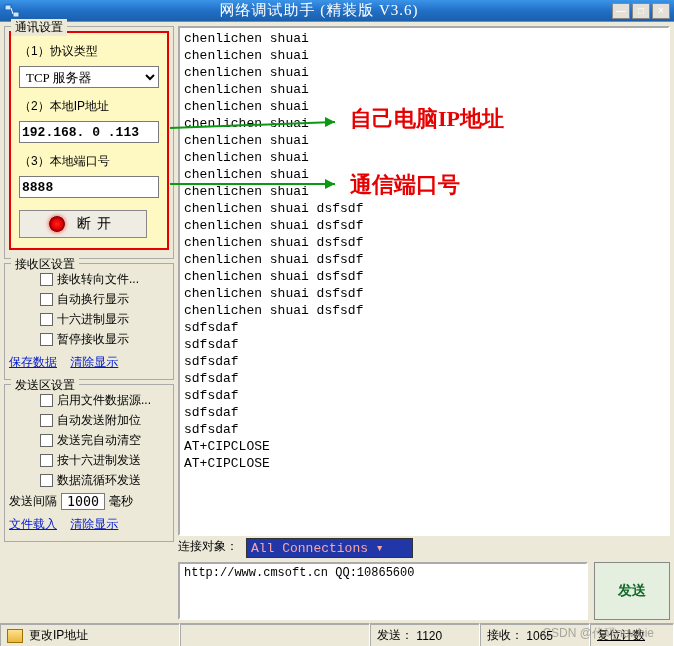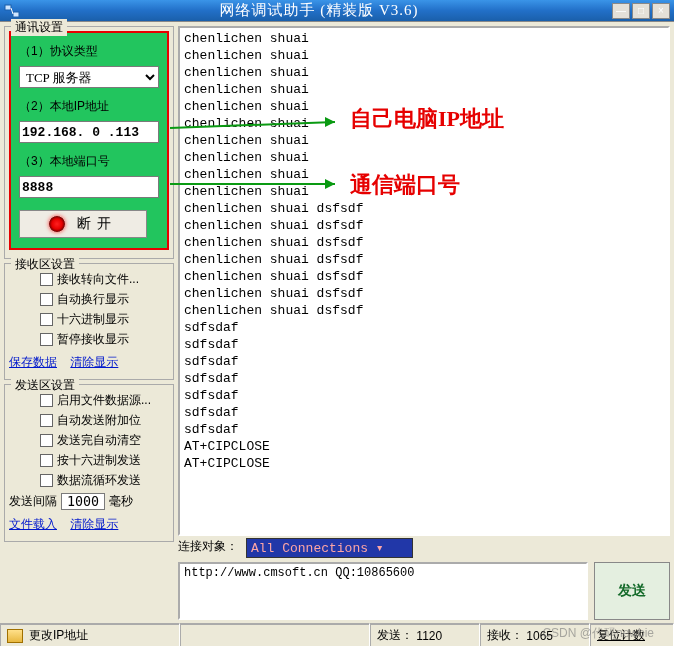--- a/index.html
+++ b/index.html
@@ -6,21 +6,21 @@
 body { font-family: "SimSun", "宋体", sans-serif; font-size: 12px; background: #d4d0c8; width: 674px; height: 646px; overflow: hidden; position: relative; }
 .titlebar { height: 22px; background: linear-gradient(#3a94e8 0%, #2270c8 50%, #1a5faa 100%); color: #fff; display: flex; align-items: center; padding: 0 4px; border-bottom: 1px solid #888; }
 .titlebar .icon { width: 16px; height: 16px; margin-right: 6px; }
 .titlebar .title { flex: 1; text-align: center; font-family: "SimSun"; font-size: 15px; letter-spacing: 1px; }
 .winbtns { display:flex; gap:2px; }
 .winbtn { width:18px; height:16px; background:#e4e0d8; border:1px solid #888; font-size:10px; line-height:14px; text-align:center; cursor:default; }
 .content { display:flex; height: calc(100% - 22px - 22px); background:#ece9d8; padding:4px; gap:4px; }
 .leftcol { width: 170px; display:flex; flex-direction:column; gap:4px; }
 .fieldset { border:1px solid #aaa; padding:4px 4px 8px 4px; position:relative; }
 .legend { position:absolute; top:-8px; left:6px; background:#ece9d8; padding:0 4px; font-size:12px; }
-.red-box { border:2px solid #e60000; padding:6px 8px 10px; background:#22c55e; display:flex; flex-direction:column; gap:6px; }
+.red-box { border:2px solid #e60000; padding:6px 8px 10px; background:#fef9c3; display:flex; flex-direction:column; gap:6px; }
 .lbl { font-size:12px; margin-top:4px; }
 .input, .select { width:100%; border:1px solid #7a7a7a; background:#fff; font-family:"Courier New",monospace; font-size:13px; font-weight:bold; padding:2px 2px; height:22px; }
 .select { font-family:"SimSun"; font-weight:normal; }
 .btn { width:128px; height:28px; margin-top:6px; border:1px solid #888; background:#efece4; display:flex; align-items:center; justify-content:center; gap:12px; font-size:14px; letter-spacing:6px; cursor:default; }
 .record-dot { width:16px; height:16px; border-radius:50%; background: radial-gradient(circle at 50% 50%, #ff2020 0%, #e60000 45%, #700000 70%, transparent 72%); box-shadow: 0 0 4px #ff3030; }
 .chkrow { display:flex; align-items:center; gap:4px; margin:3px 0; font-size:12px;padding-left:31px; }
 .chk { width:13px; height:13px; border:1px solid #666; background:#fff; }
 .linkrow { margin-top:6px; font-size:12px; }
 .linkrow span { color:#0018cc; text-decoration:underline; margin-right:10px; cursor:default; }
 .interval { display:flex; align-items:center; gap:4px; margin-top:4px; }

